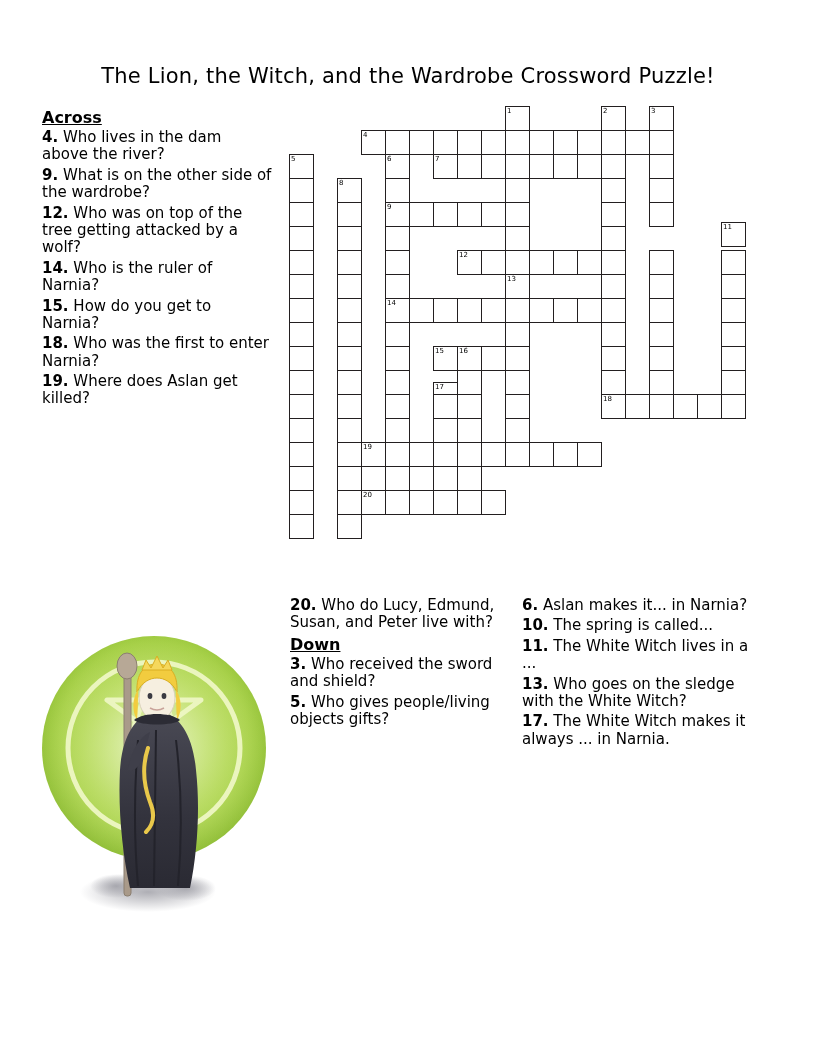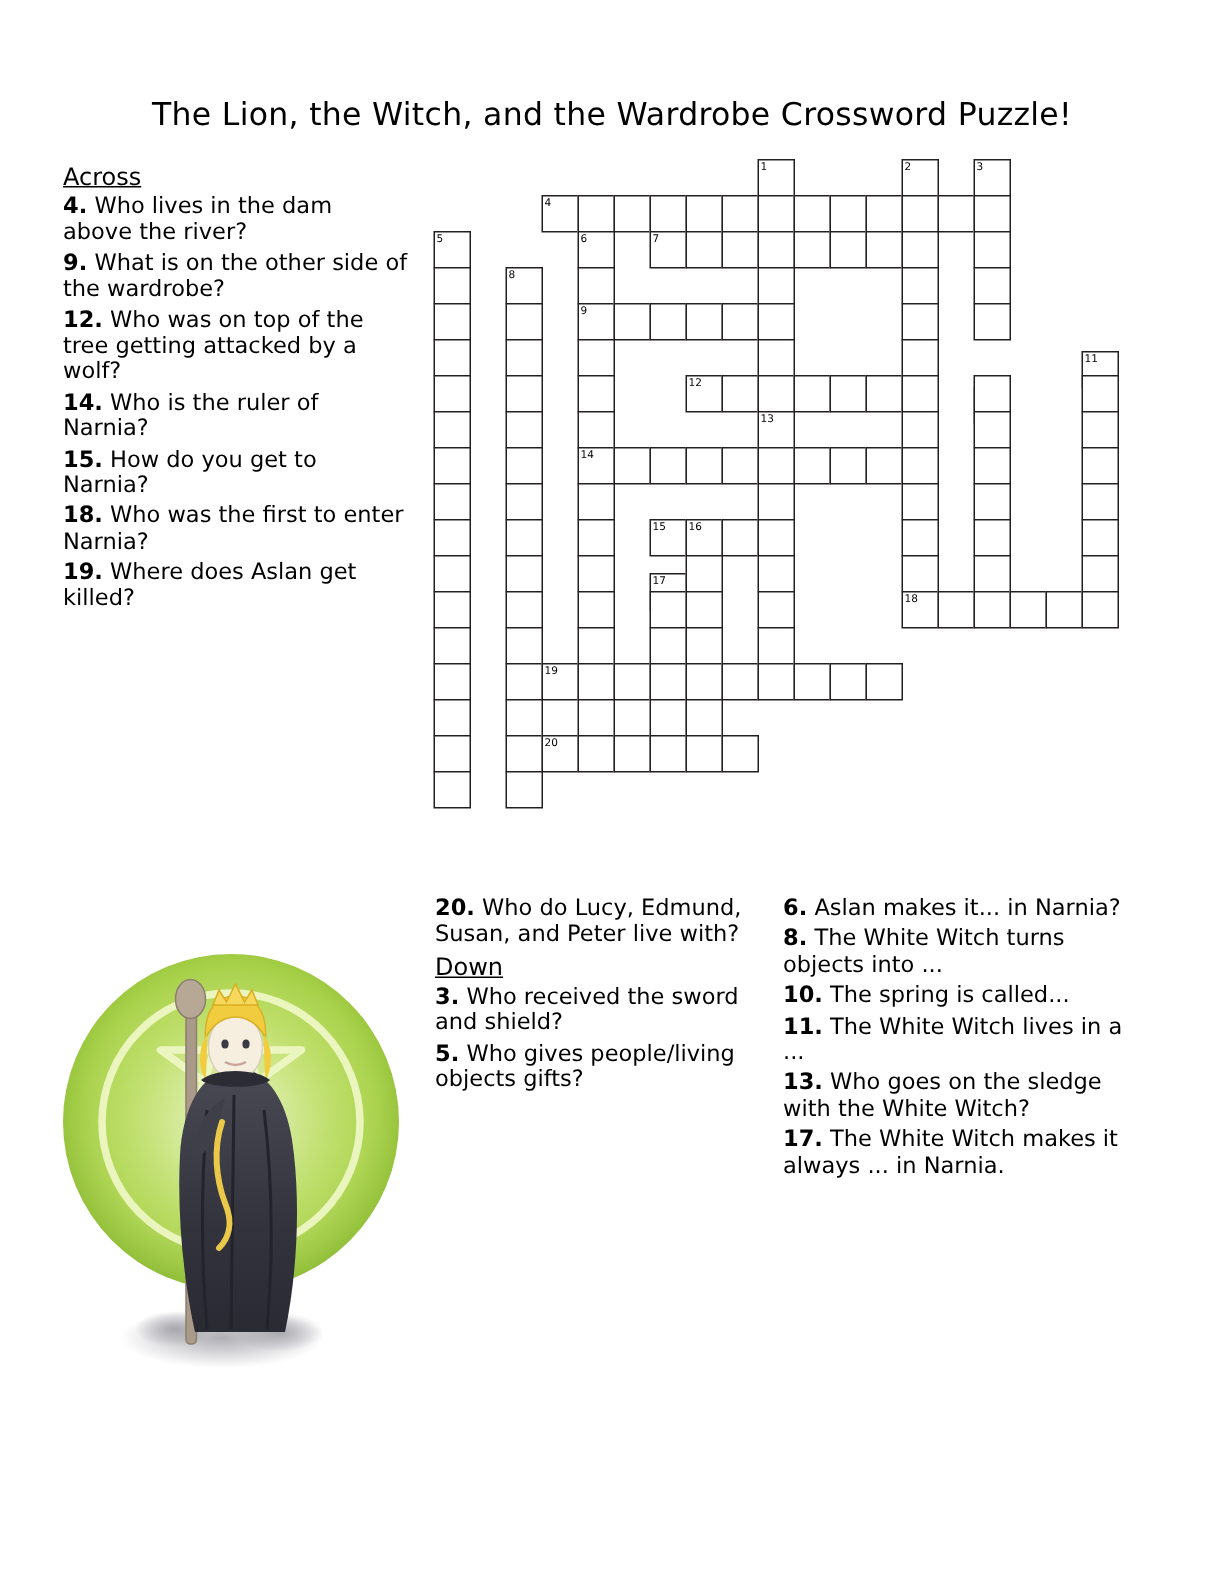--- a/index.html
+++ b/index.html
@@ -20,21 +20,21 @@
     top: 50px;
     left: 0;
     width: 816px;
     text-align: center;
     font-size: 21px;
     font-weight: normal;
     letter-spacing: 0.2px;
   }
   
   .clue-heading {
-    font-weight: normal;
+    font-weight: bold;
     text-decoration: underline;
     font-size: 16px;
     margin: 0 0 2px 0;
     display: block;
   }
   .clue {
     font-size: 15px;
     line-height: 1.16;
     margin: 0 0 3px 0;
   }
@@ -111,21 +111,20 @@
 
 <div id="col-mid">
   <p class="clue"><span class="num">20.</span> <span>Who do Lucy, Edmund, Susan, and Peter live with?</span></p>
   <span class="clue-heading">Down</span>
   <p class="clue"><span class="num">3.</span> <span>Who received the sword and shield?</span></p>
   <p class="clue"><span class="num">5.</span> <span>Who gives people/living objects gifts?</span></p>
 </div>
 
 <div id="col-right">
   <p class="clue"><span class="num">6.</span> <span>Aslan makes it... in Narnia?</span></p>
-  <p class="clue"><span class="num">8.</span> <span>The White Witch turns objects into ...</span></p>
   <p class="clue"><span class="num">10.</span> <span>The spring is called...</span></p>
   <p class="clue"><span class="num">11.</span> <span>The White Witch lives in a ...</span></p>
   <p class="clue"><span class="num">13.</span> <span>Who goes on the sledge with the White Witch?</span></p>
   <p class="clue"><span class="num">17.</span> <span>The White Witch makes it always ... in Narnia.</span></p>
 </div>
 
 <div id="grid-wrap">
   <div class="grid" id="grid" style="width: 457px; height: 433px;">
       <div class="cell" style="left: 216px; top: 0px;">
         <span class="n">1</span>
@@ -189,21 +188,21 @@
       <div class="cell" style="left: 312px; top: 96px;"></div>
       <div class="cell" style="left: 360px; top: 96px;"></div>
       <div class="cell" style="left: 0px; top: 120px;"></div>
       <div class="cell" style="left: 48px; top: 120px;"></div>
       <div class="cell" style="left: 96px; top: 120px;"></div>
       <div class="cell" style="left: 216px; top: 120px;"></div>
       <div class="cell" style="left: 312px; top: 120px;"></div>
       <div class="cell" style="left: 360px; top: 120px; margin-top: 32px;">
         <span class="n">10</span>
       </div>
-      <div class="cell" style="left: 432px; top: 128px;">
+      <div class="cell" style="left: 432px; top: 116px;">
         <span class="n">11</span>
       </div>
       <div class="cell" style="left: 0px; top: 144px;"></div>
       <div class="cell" style="left: 48px; top: 144px;"></div>
       <div class="cell" style="left: 96px; top: 144px;"></div>
       <div class="cell" style="left: 168px; top: 144px;">
         <span class="n">12</span>
       </div>
       <div class="cell" style="left: 192px; top: 144px;"></div>
       <div class="cell" style="left: 216px; top: 144px;"></div>

